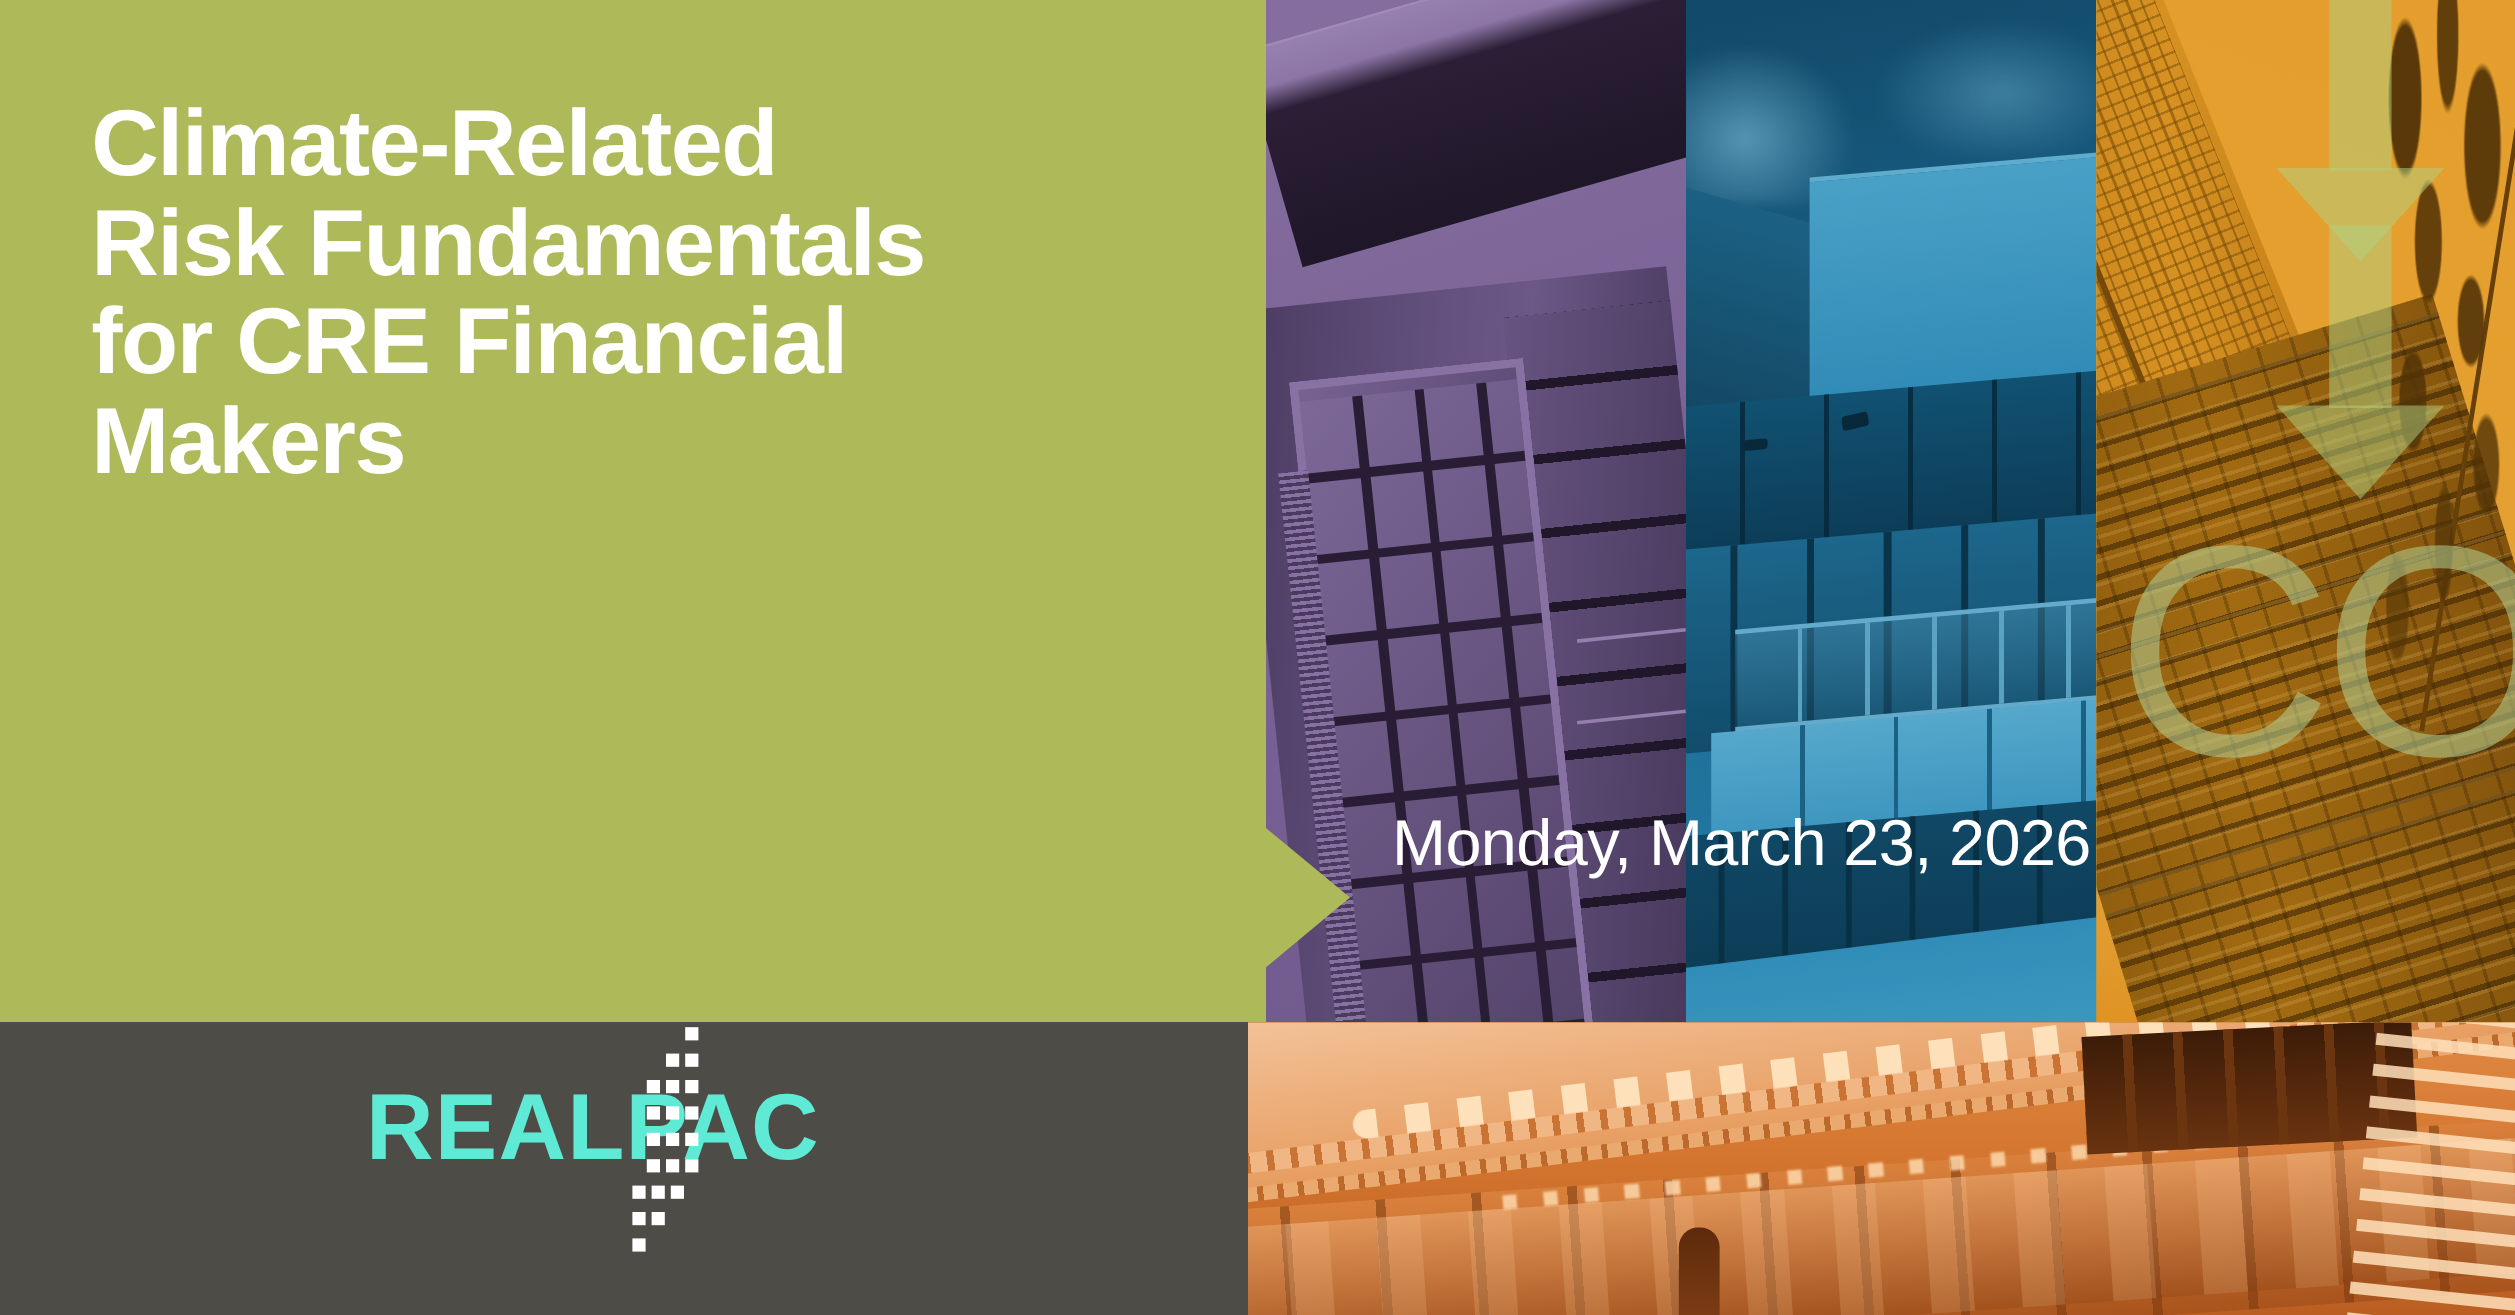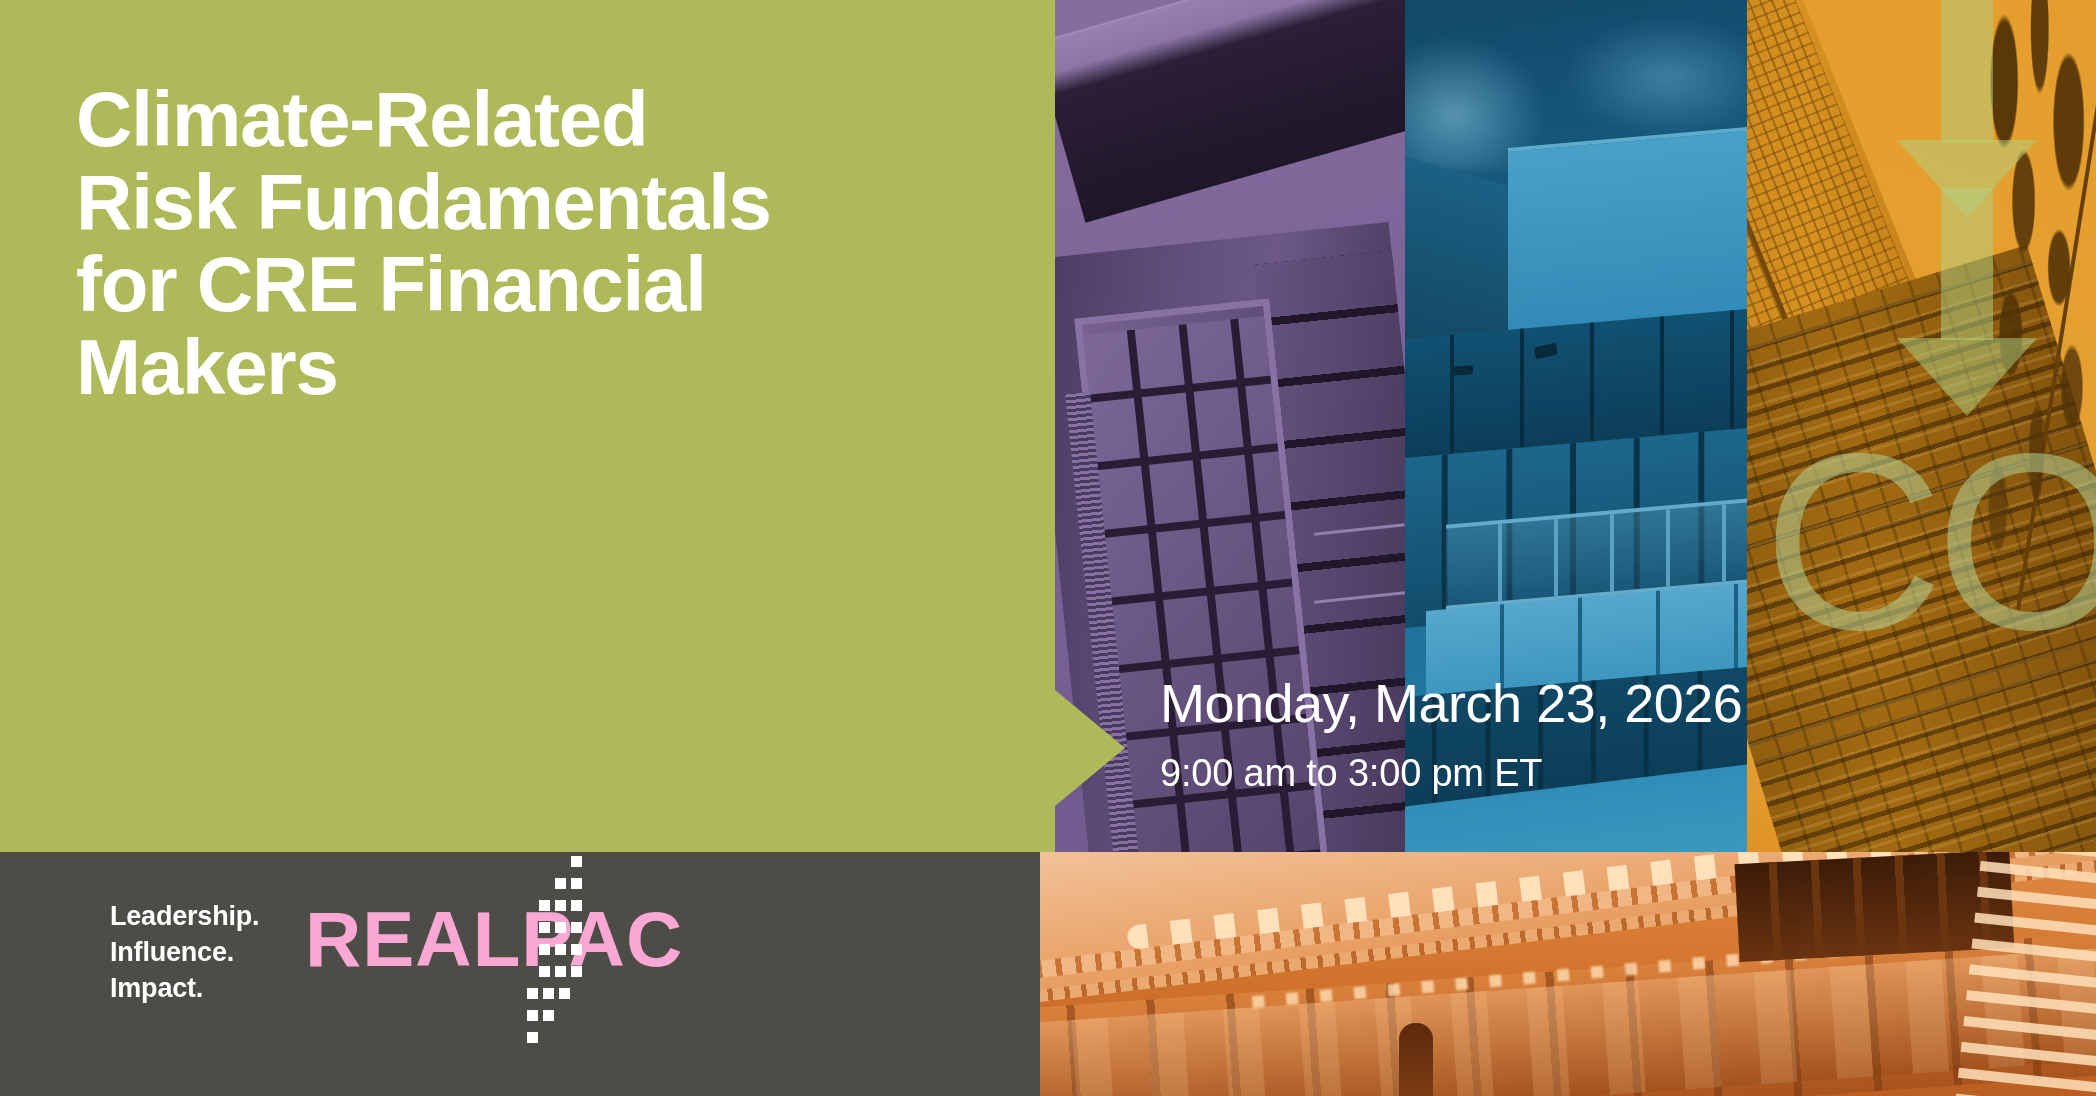--- a/index.html
+++ b/index.html
@@ -257,21 +257,21 @@
     color:#ffffff;font-family:"Liberation Sans",sans-serif;
     font-weight:700;font-size:27px;line-height:1.33;
     white-space:pre-line;letter-spacing:-.2px;
   }
   .logo{
     position:absolute;left:305px;top:48px;
     height:86px;
   }
   .logo-word{
     position:relative;
-    color:#f9a8d4;font-family:"Liberation Sans",sans-serif;
+    color:#5eead4;font-family:"Liberation Sans",sans-serif;
     font-weight:700;font-size:78px;letter-spacing:1px;
     line-height:1;white-space:nowrap;
   }
   .logo-dots{
     position:absolute;left:222px;top:-44px;
     width:66px;height:178px;
   }
   .logo-dots i{
     position:absolute;display:block;
     width:11px;height:11px;background:#ffffff;
@@ -366,26 +366,22 @@
   </div>
 
   <div class="green-panel"></div>
 
   <div class="headline">Climate-Related
 Risk Fundamentals
 for CRE Financial
 Makers</div>
 
   <div class="event-date">Monday, March 23, 2026</div>
-  <div class="event-time">9:00 am to 3:00 pm ET</div>
 
   <div class="footer">
-    <div class="tagline">Leadership.
-Influence.
-Impact.</div>
 
     <div class="logo">
       <div class="logo-word"><span>REAL</span><span>PAC</span></div>
 
       <div class="logo-dots">
         <i style="left:44px;top:0px;"></i>
 
         <i style="left:28px;top:22px;"></i>
         <i style="left:44px;top:22px;"></i>
 

